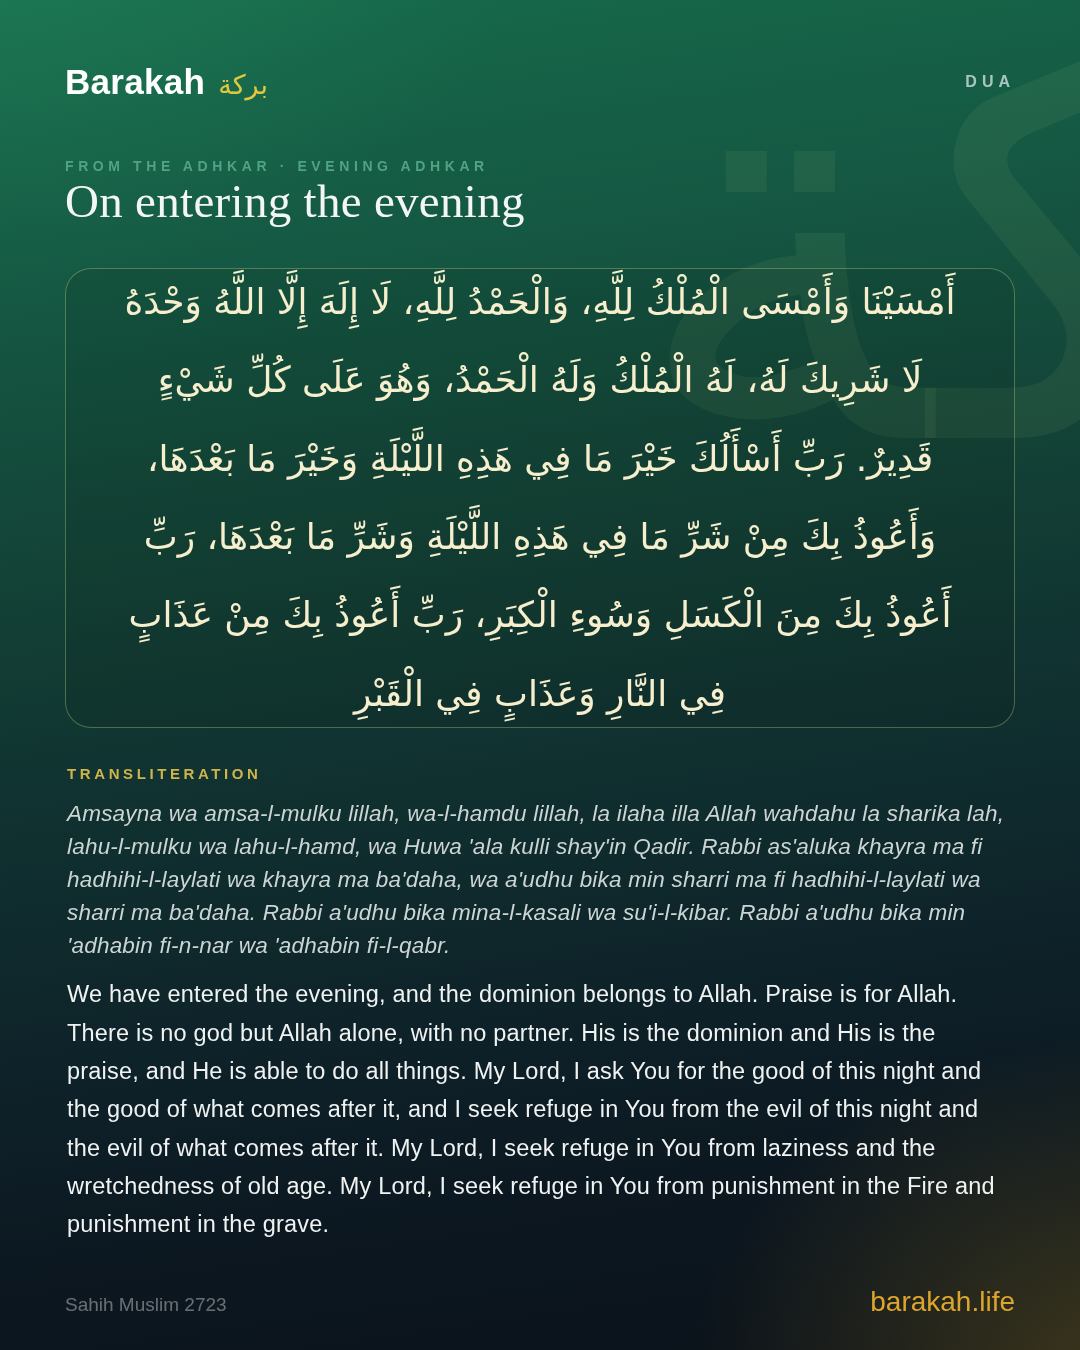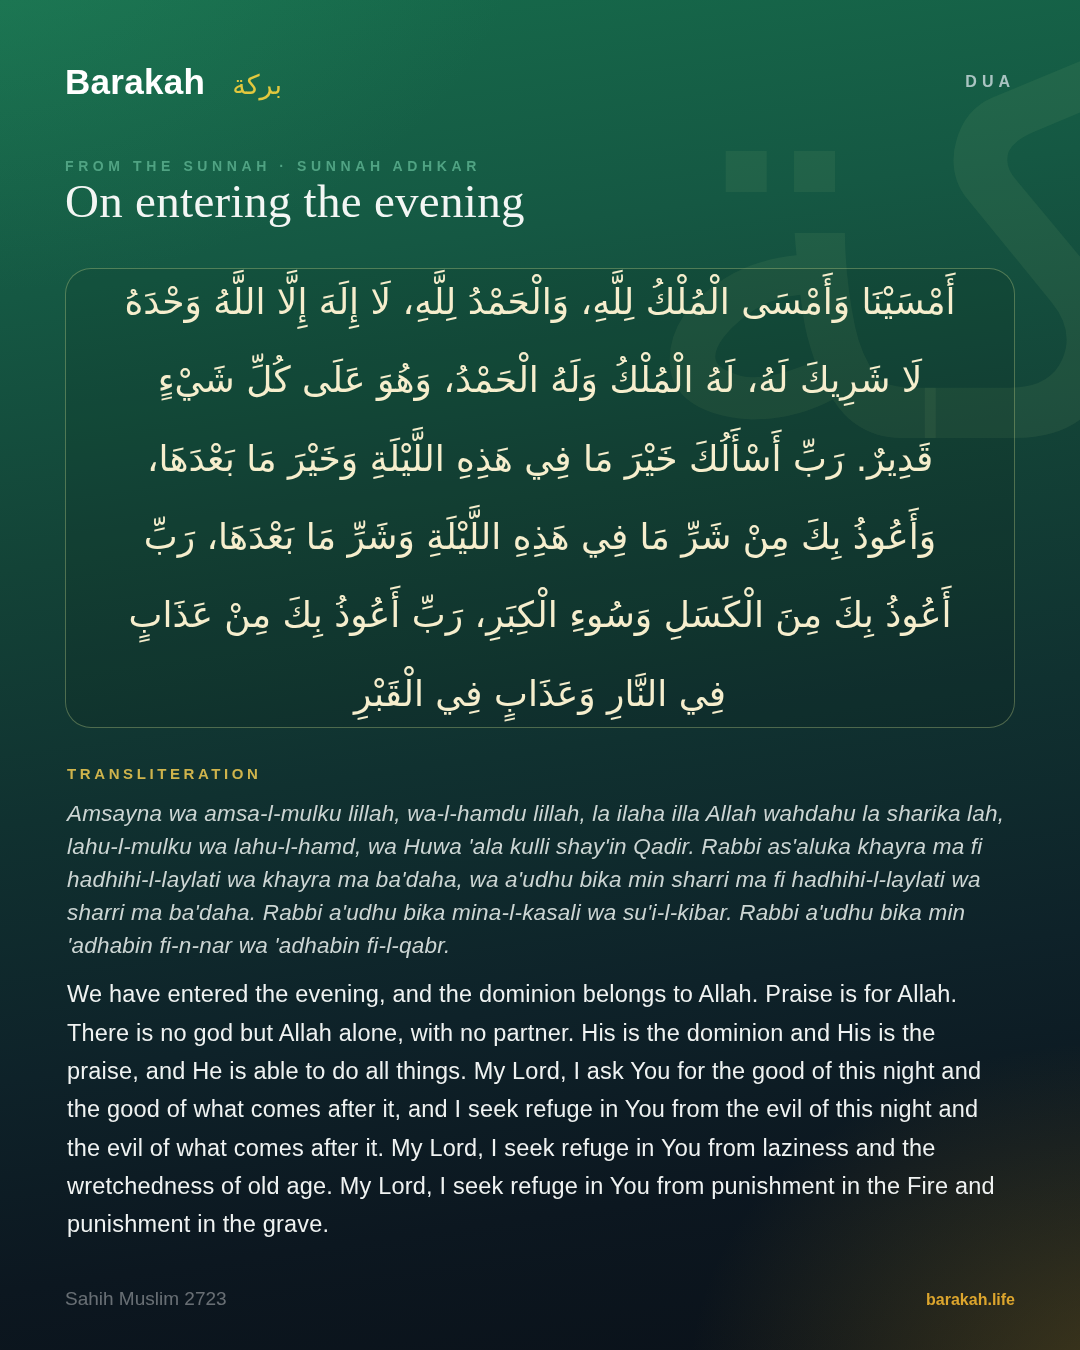--- a/index.html
+++ b/index.html
@@ -29,21 +29,21 @@
     z-index:0;
   }
   .header {
     position:relative;
     display:flex;
     align-items:center;
     justify-content:space-between;
     padding:62px 65px 0 65px;
     z-index:2;
   }
-  .brand { display:flex; align-items:center; gap:27px; }
+  .brand { display:flex; align-items:center; gap:13px; }
   .brand-name {
     color:#ffffff;
     font-size:35px;
     font-weight:700;
     letter-spacing:0.3px;
   }
   .brand-arabic {
     color:#e2c83e;
     font-size:27px;
     font-family:"DejaVu Sans", sans-serif;
@@ -114,46 +114,46 @@
     line-height:1.63;
     color:#f0f3f2;
     letter-spacing:0.2px;
     position:relative;
     z-index:3;
   }
   .footer {
     position:absolute;
     left:65px;
     right:65px;
-    bottom:40px;
+    bottom:32px;
     display:flex;
     justify-content:space-between;
     align-items:baseline;
     z-index:1;
   }
   .source-ref { color:rgba(255,255,255,0.38); font-size:19px; }
-  .site-link { color:#dca52d; font-size:16px; font-weight:700; text-decoration:none; }
+  .site-link { color:#dca52d; font-size:28px; font-weight:400; text-decoration:none; }
 </style>
 </head>
 <body>
 
 <div class="page">
 
   <div class="watermark">بركة</div>
 
   <div class="header">
     <div class="brand">
       <span class="brand-name">Barakah</span>
       <span class="brand-arabic">بركة</span>
     </div>
     <div class="page-tag">DUA</div>
   </div>
 
   <div class="hero">
-    <div class="eyebrow">FROM THE SUNNAH · SUNNAH ADHKAR</div>
+    <div class="eyebrow">FROM THE ADHKAR · EVENING ADHKAR</div>
     <h1 class="title">On entering the evening</h1>
   </div>
 
   <div class="dua-card">
     <p class="arabic-text" dir="rtl" lang="ar">أَمْسَيْنَا وَأَمْسَى الْمُلْكُ لِلَّهِ، وَالْحَمْدُ لِلَّهِ، لَا إِلَهَ إِلَّا اللَّهُ وَحْدَهُ لَا شَرِيكَ لَهُ، لَهُ الْمُلْكُ وَلَهُ الْحَمْدُ، وَهُوَ عَلَى كُلِّ شَيْءٍ قَدِيرٌ. رَبِّ أَسْأَلُكَ خَيْرَ مَا فِي هَذِهِ اللَّيْلَةِ وَخَيْرَ مَا بَعْدَهَا، وَأَعُوذُ بِكَ مِنْ شَرِّ مَا فِي هَذِهِ اللَّيْلَةِ وَشَرِّ مَا بَعْدَهَا، رَبِّ أَعُوذُ بِكَ مِنَ الْكَسَلِ وَسُوءِ الْكِبَرِ، رَبِّ أَعُوذُ بِكَ مِنْ عَذَابٍ فِي النَّارِ وَعَذَابٍ فِي الْقَبْرِ</p>
   </div>
 
   <div class="section">
     <div class="section-label translit-label">TRANSLITERATION</div>
     <p class="translit-text">Amsayna wa amsa-l-mulku lillah, wa-l-hamdu lillah, la ilaha illa Allah wahdahu la sharika lah, lahu-l-mulku wa lahu-l-hamd, wa Huwa 'ala kulli shay'in Qadir. Rabbi as'aluka khayra ma fi hadhihi-l-laylati wa khayra ma ba'daha, wa a'udhu bika min sharri ma fi hadhihi-l-laylati wa sharri ma ba'daha. Rabbi a'udhu bika mina-l-kasali wa su'i-l-kibar. Rabbi a'udhu bika min 'adhabin fi-n-nar wa 'adhabin fi-l-qabr.</p>

